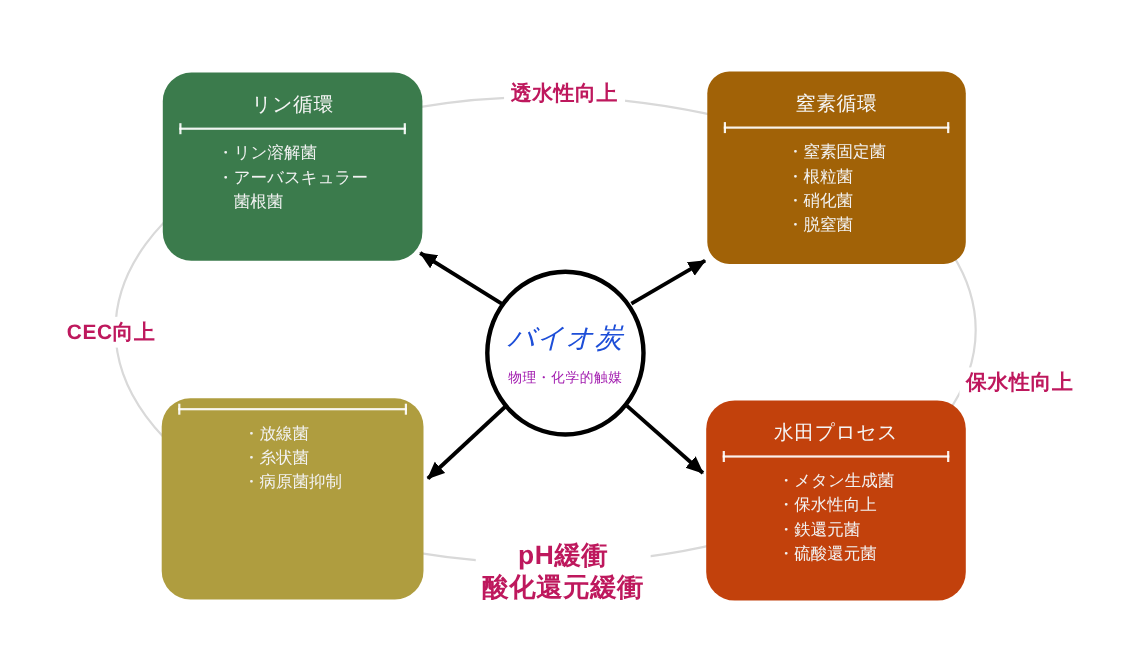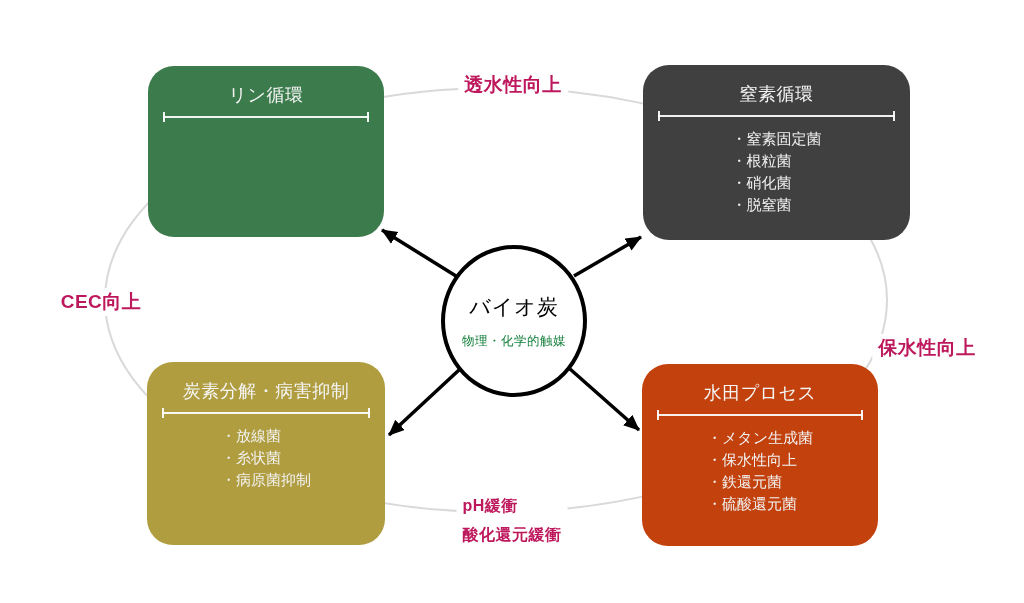--- a/index.html
+++ b/index.html
@@ -10,59 +10,62 @@
   .node{position:absolute;border-radius:26px;box-sizing:border-box;z-index:2;}
   .node-title{margin-top:17px;text-align:center;font-size:18px;letter-spacing:0.5px;color:#F5F5F5;}
   .rule{position:relative;height:2px;margin:9px 15px 11px 15px;background:rgba(255,255,255,0.92);}
   .rule .tick{position:absolute;top:-4px;width:2px;height:10px;background:rgba(255,255,255,0.92);}
   .rule .tick.left{left:0;}
   .rule .tick.right{right:0;}
   ul.items{list-style:none;margin:0 auto;padding:0;display:table;font-size:15px;line-height:22px;color:#F2F2F2;}
   ul.items li{text-indent:-1em;padding-left:1em;white-space:nowrap;}
 
   .center-circle{position:absolute;left:441px;top:245px;width:146px;height:152px;border:4px solid #000;border-radius:50%;background:#fff;z-index:4;display:flex;flex-direction:column;align-items:center;justify-content:center;box-sizing:border-box;}
-  .center-title{font-size:21px;color:#000000;letter-spacing:1px;}
-  .center-sub{font-size:12.5px;color:#15803d;margin-top:12px;letter-spacing:0.5px;}
+  .center-title{font-size:25px;color:#1d4ed8;letter-spacing:1px;font-style:italic;}
+  .center-sub{font-size:12.5px;color:#a21caf;margin-top:12px;letter-spacing:0.5px;}
 
   .edge-label{position:absolute;z-index:5;background:#fff;color:#be185d;padding:1px 6px;font-size:19px;letter-spacing:0.5px;transform:translateX(-50%);white-space:nowrap;font-weight:bold;}
-  .edge-label.bottom{font-size:16px;line-height:29px;}
+  .edge-label.bottom{font-size:24px;line-height:29px;text-align:center;}
 </style>
 </head>
 <body>
 
 <div class="canvas">
 
   <svg class="layer" width="1024" height="603" style="z-index:0">
     <ellipse cx="496" cy="300" rx="391" ry="212" fill="none" stroke-width="2" stroke="#D9D9D9"></ellipse>
   </svg>
 
   <div class="node" style="left: 148px; top: 66px; width: 236px; height: 171px; background: rgb(59, 123, 76);">
     <div class="node-title">リン循環</div>
     <div class="rule">
         <span class="tick left"></span>
         <span class="tick right"></span>
       </div>
+    <ul class="items">
+        <li>・リン溶解菌</li>
+        <li>・アーバスキュラー<br>菌根菌</li>
+      </ul>
   </div>
 
-  <div class="node" style="left: 643px; top: 65px; width: 267px; height: 175px; background: #404040;">
+  <div class="node" style="left: 643px; top: 65px; width: 235px; height: 175px; background: #a16207; border-radius: 20px;">
     <div class="node-title">窒素循環</div>
     <div class="rule">
         <span class="tick left"></span>
         <span class="tick right"></span>
       </div>
     <ul class="items">
         <li>・窒素固定菌</li>
         <li>・根粒菌</li>
         <li>・硝化菌</li>
         <li>・脱窒菌</li>
       </ul>
   </div>
 
   <div class="node" style="left: 147px; top: 362px; width: 238px; height: 183px; background: rgb(175, 157, 63);">
-    <div class="node-title">炭素分解・病害抑制</div>
     <div class="rule">
         <span class="tick left"></span>
         <span class="tick right"></span>
       </div>
     <ul class="items">
         <li>・放線菌</li>
         <li>・糸状菌</li>
         <li>・病原菌抑制</li>
       </ul>
   </div>

